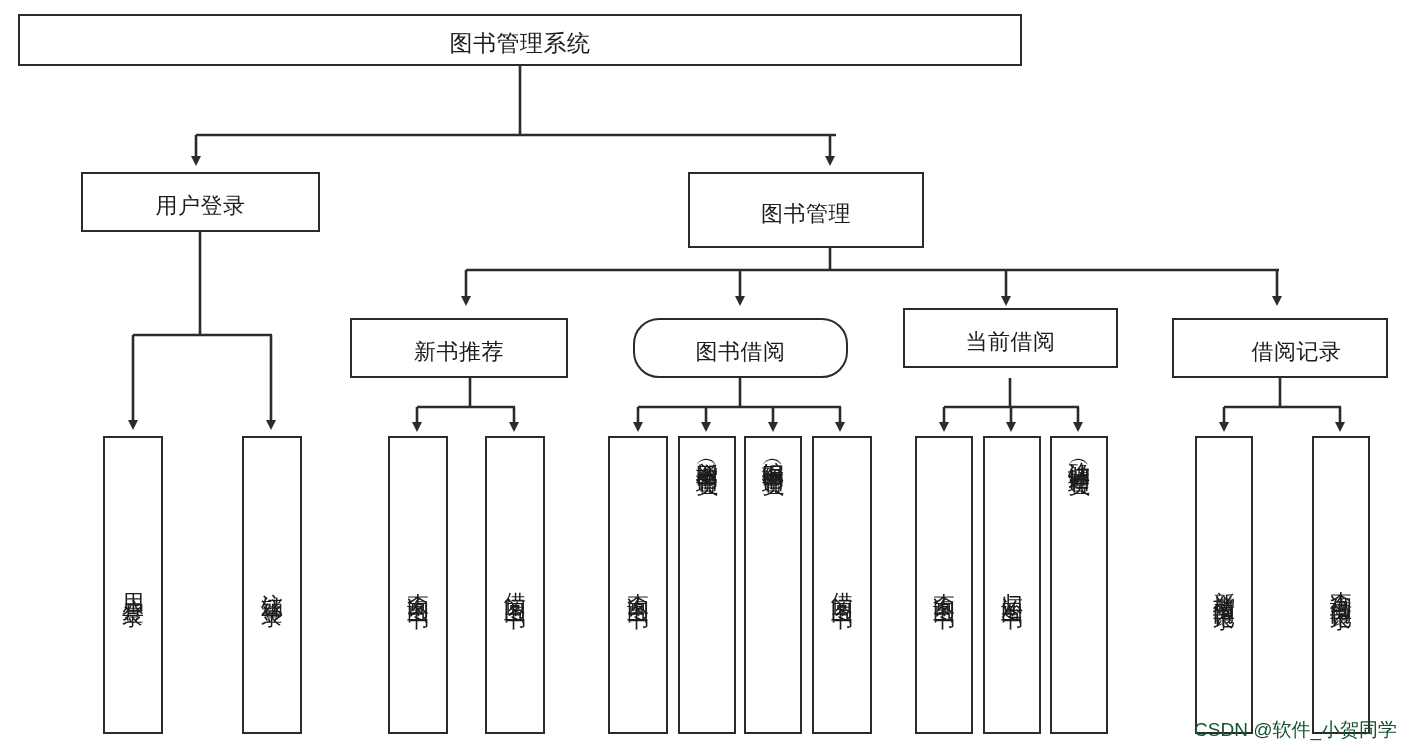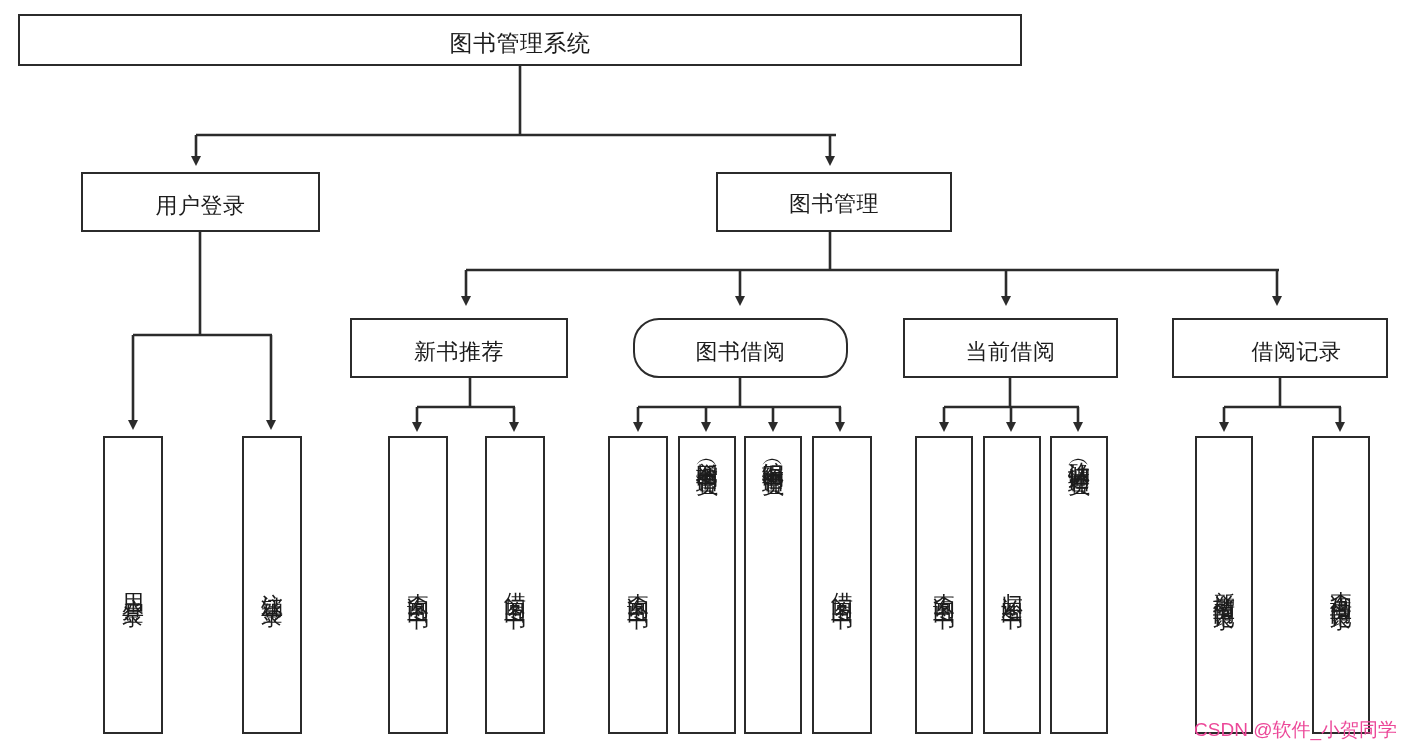--- a/index.html
+++ b/index.html
@@ -68,21 +68,21 @@
   .node.vert.long .node-label {
     letter-spacing: 2px;
     align-self: flex-start;
     margin-top: 2px;
   }
   .watermark {
     position: absolute;
     right: 8px;
     bottom: 4px;
     font-size: 19px;
-    color: #ec4899;
+    color: #14532d;
     white-space: nowrap;
     user-select: none;
   }
 </style>
 </head>
 <body>
 
 <div id="canvas">
 
   <svg id="links" viewBox="0 0 1405 747">
@@ -135,31 +135,31 @@
     </g>
   </svg>
 
   <div class="node horiz root" style="left:18px; top:14px; width:1004px; height:52px;">
     <span class="node-label">图书管理系统</span>
   </div>
 
   <div class="node horiz" style="left:81px; top:172px; width:239px; height:60px;">
     <span class="node-label">用户登录</span>
   </div>
-  <div class="node horiz" style="left:716px; top:172px; width:236px; height:60px;font-family:Liberation Mono, monospace;">
+  <div class="node horiz" style="left:688px; top:172px; width:236px; height:76px;">
     <span class="node-label">图书管理</span>
   </div>
 
   <div class="node horiz" style="left:350px; top:318px; width:218px; height:60px;">
     <span class="node-label">新书推荐</span>
   </div>
   <div class="node horiz" style="left:633px; top:318px; width:215px; height:60px;border-radius:26px;">
     <span class="node-label">图书借阅</span>
   </div>
-  <div class="node horiz" style="left:903px; top:318px; width:215px; height:60px;">
+  <div class="node horiz" style="left:903px; top:308px; width:215px; height:60px;">
     <span class="node-label">当前借阅</span>
   </div>
   <div class="node horiz" style="left:1172px; top:318px; width:216px; height:60px;padding-left:33px;">
     <span class="node-label">借阅记录</span>
   </div>
 
   <div class="node vert" style="left:103px; top:436px; width:60px; height:298px;">
     <span class="node-label">用户登录</span>
   </div>
   <div class="node vert" style="left:242px; top:436px; width:60px; height:298px;">

